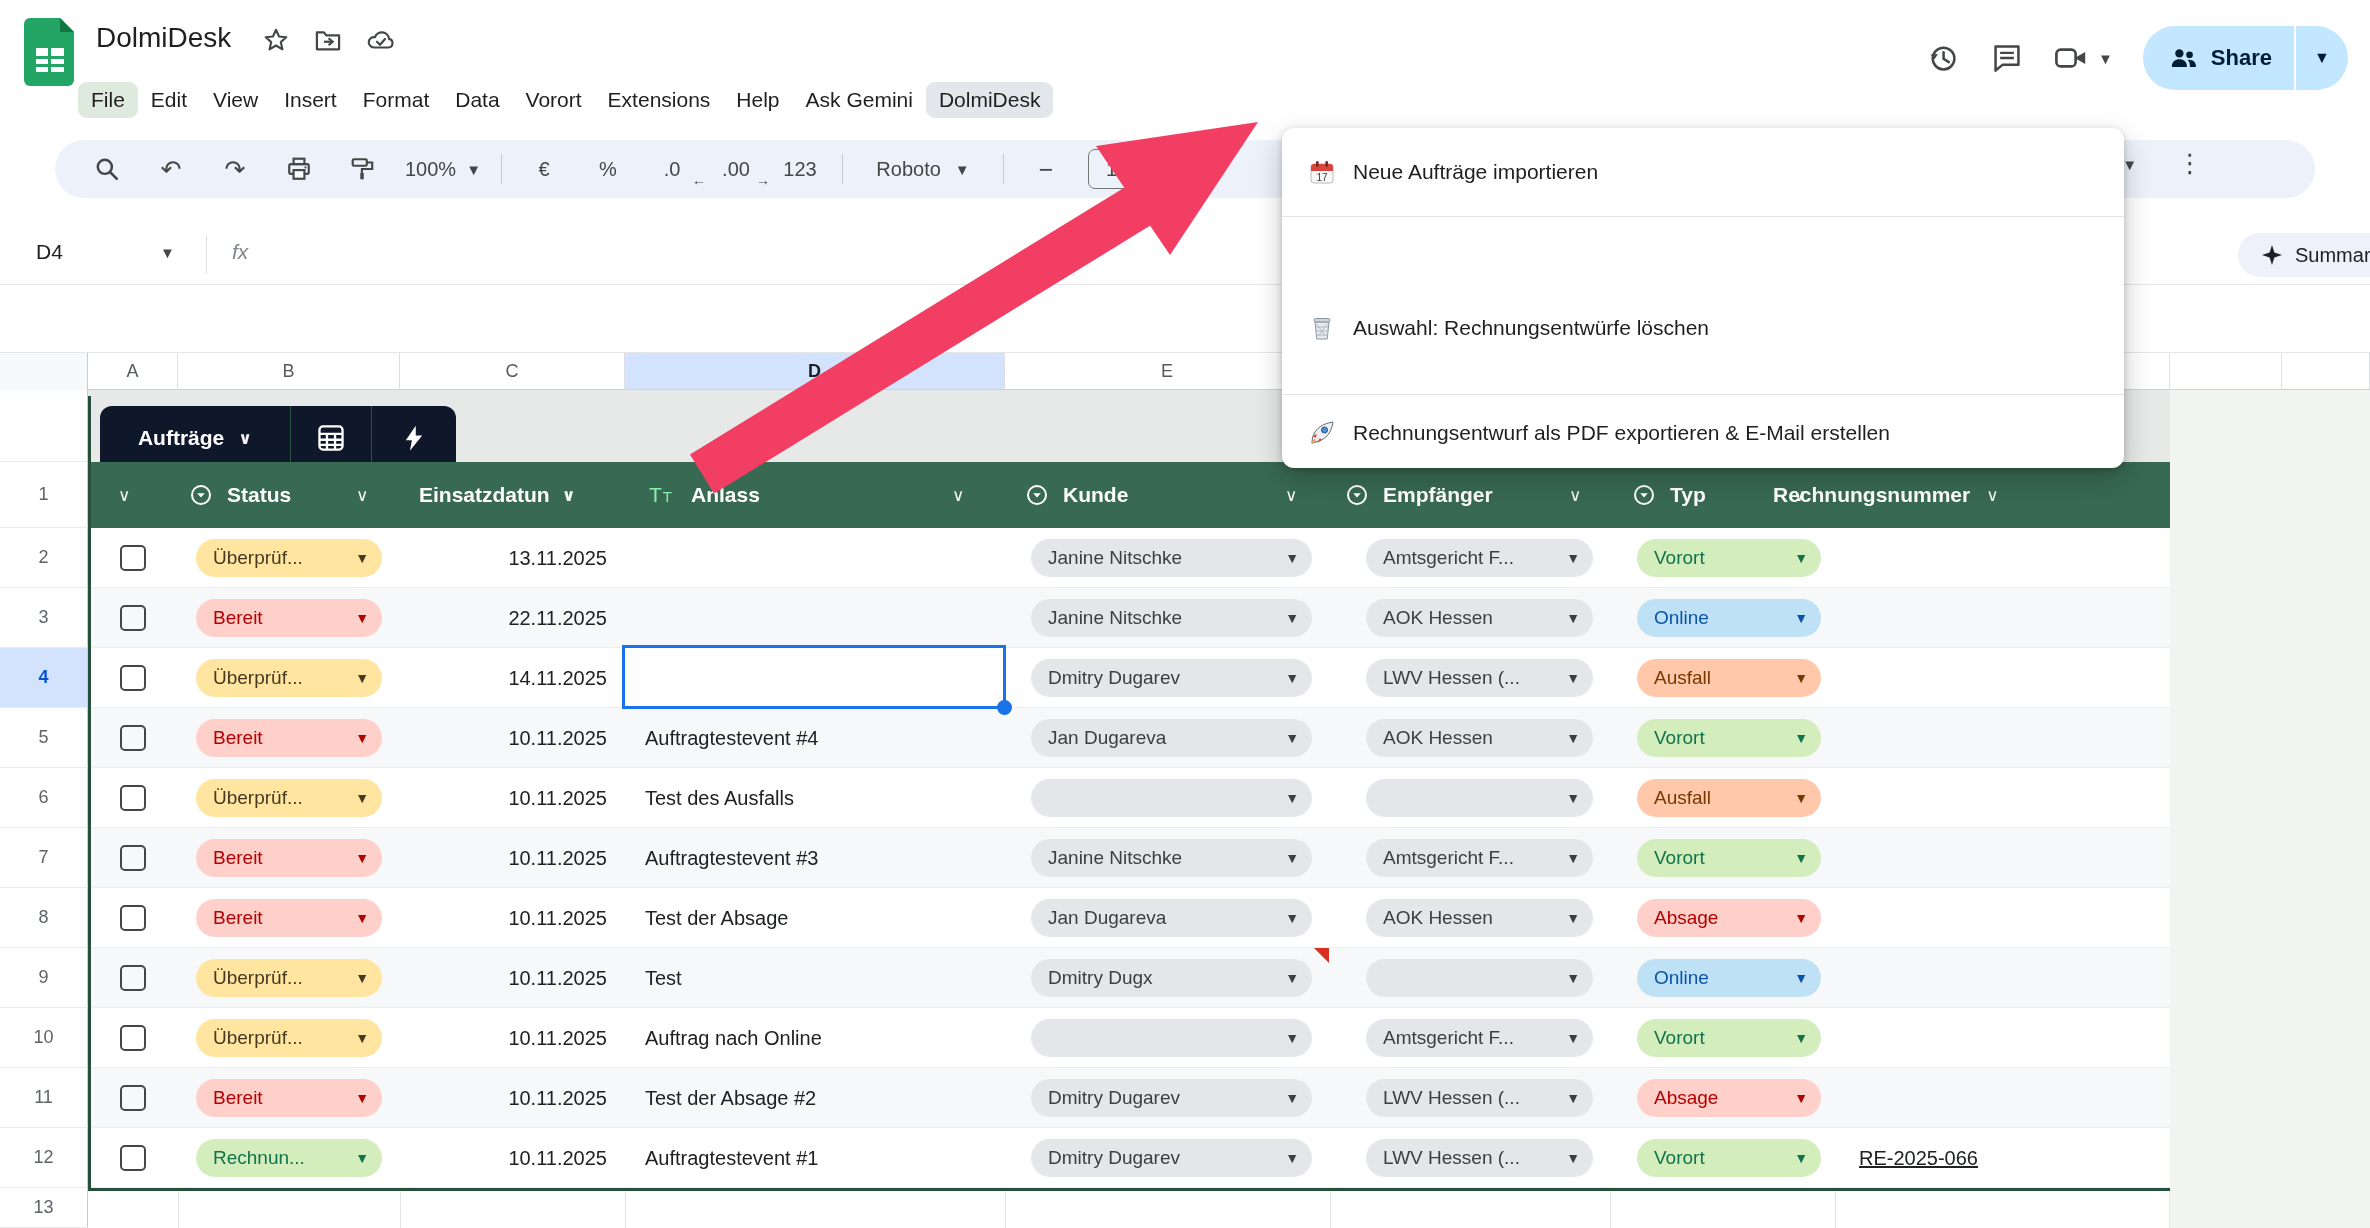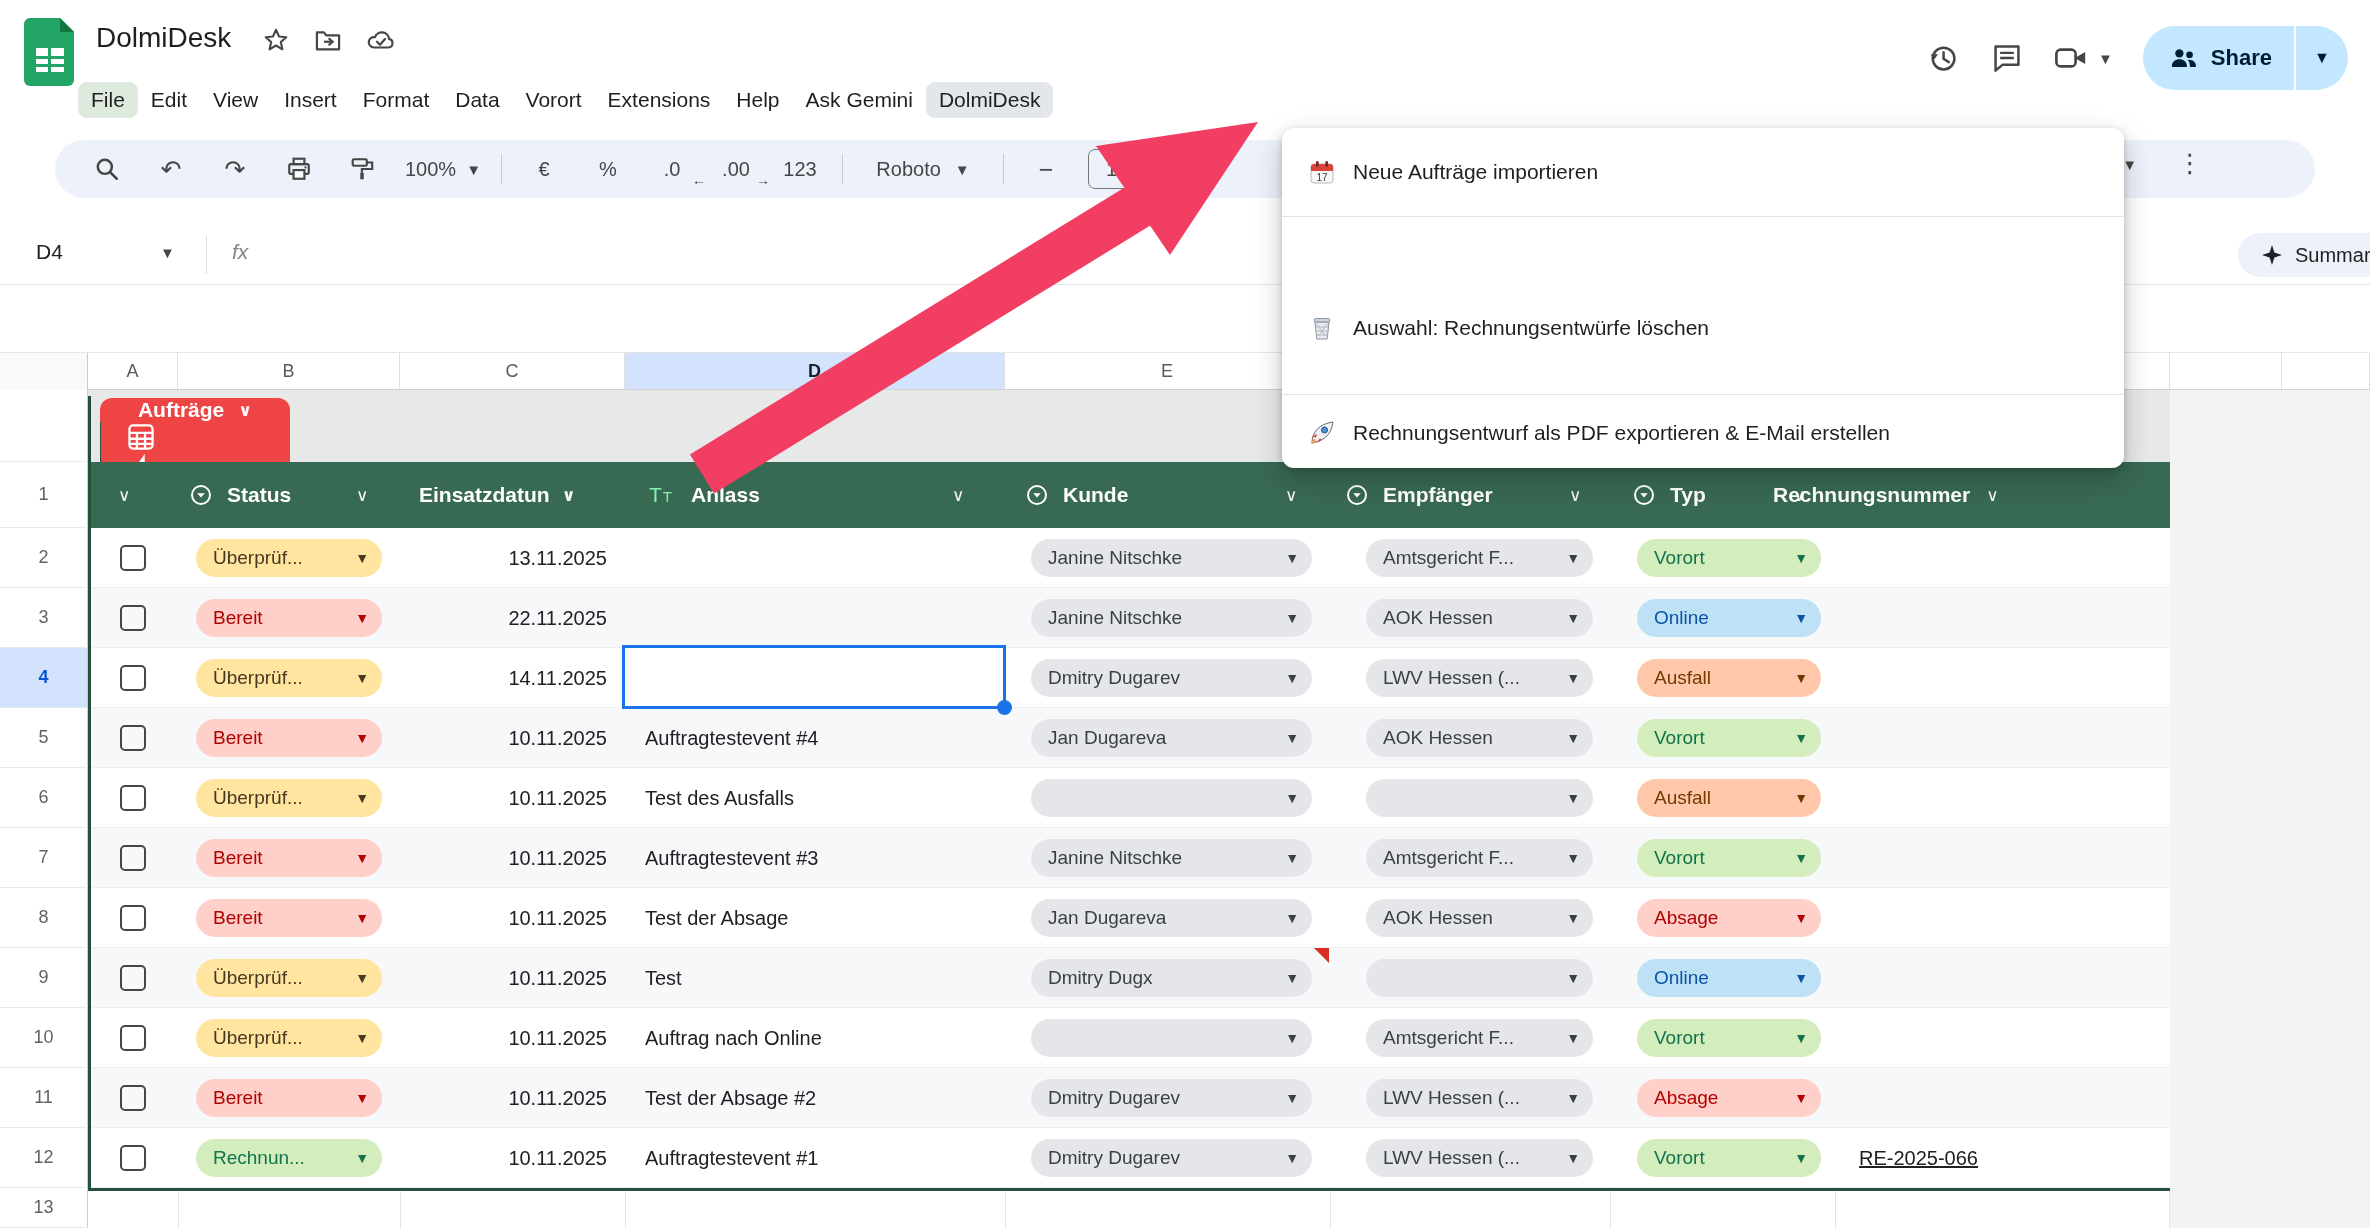--- a/index.html
+++ b/index.html
@@ -46,21 +46,21 @@
   .summarise span{font-size:20px;font-weight:500;color:#1f1f1f;white-space:nowrap;}
   
   .colhdr{position:absolute;left:0;top:352px;width:2370px;height:38px;border-top:1px solid #e4e6e8;}
   .corner{position:absolute;left:0;top:0;width:88px;height:38px;background:#f8f9fa;border-right:1px solid #c9cbce;border-bottom:1px solid #cfd1d4;box-sizing:border-box;}
   .colcell{position:absolute;top:0;height:37px;border-bottom:1px solid #cfd1d4;border-right:1px solid #dcdee1;box-sizing:border-box;background:#fff;display:flex;align-items:center;justify-content:center;font-size:18px;color:#575b5f;}
   .colcell.sel{background:#d3e3fd;color:#1b1f26;font-weight:700;}
   .gutcell{position:absolute;left:0;width:88px;background:#fff;border-right:1px solid #c9cbce;border-bottom:1px solid #e8eaec;box-sizing:border-box;display:flex;align-items:center;justify-content:center;font-size:18px;color:#5f6368;}
   .gutcell.selrow{background:#d3e3fd;color:#0b57d0;font-weight:700;}
   
   .strip{position:absolute;left:88px;top:390px;width:2082px;height:72px;background:#e7e9e8;}
-  .tabbar{position:absolute;left:12px;top:8px;height:64px;display:flex;border-radius:12px 12px 0 0;overflow:hidden;background:#ef4444;flex-direction:column;}
+  .tabbar{position:absolute;left:12px;top:16px;height:64px;display:flex;border-radius:12px 12px 0 0;overflow:hidden;background:#0f172a;}
   .tabseg{display:flex;align-items:center;justify-content:center;color:#fff;}
   .tabseg.name{width:190px;gap:14px;font-size:21px;font-weight:600;}
   .tabseg.b{width:80px;border-left:1.5px solid #2a5641;}
   .tabseg.c{width:84px;border-left:1.5px solid #2a5641;}
   .chev{color:rgba(255,255,255,.95);font-size:17px;}
   .ghdr{position:absolute;left:88px;top:462px;width:2082px;height:66px;background:#386952;}
   .ghitem{position:absolute;top:0;height:66px;display:flex;align-items:center;color:#fff;}
   .ghlabel{font-size:21px;font-weight:600;white-space:nowrap;}
   .tt-icon{color:#86efac;font-weight:500;letter-spacing:1px;}
   .tt-icon b{font-size:21px;font-weight:500;}

